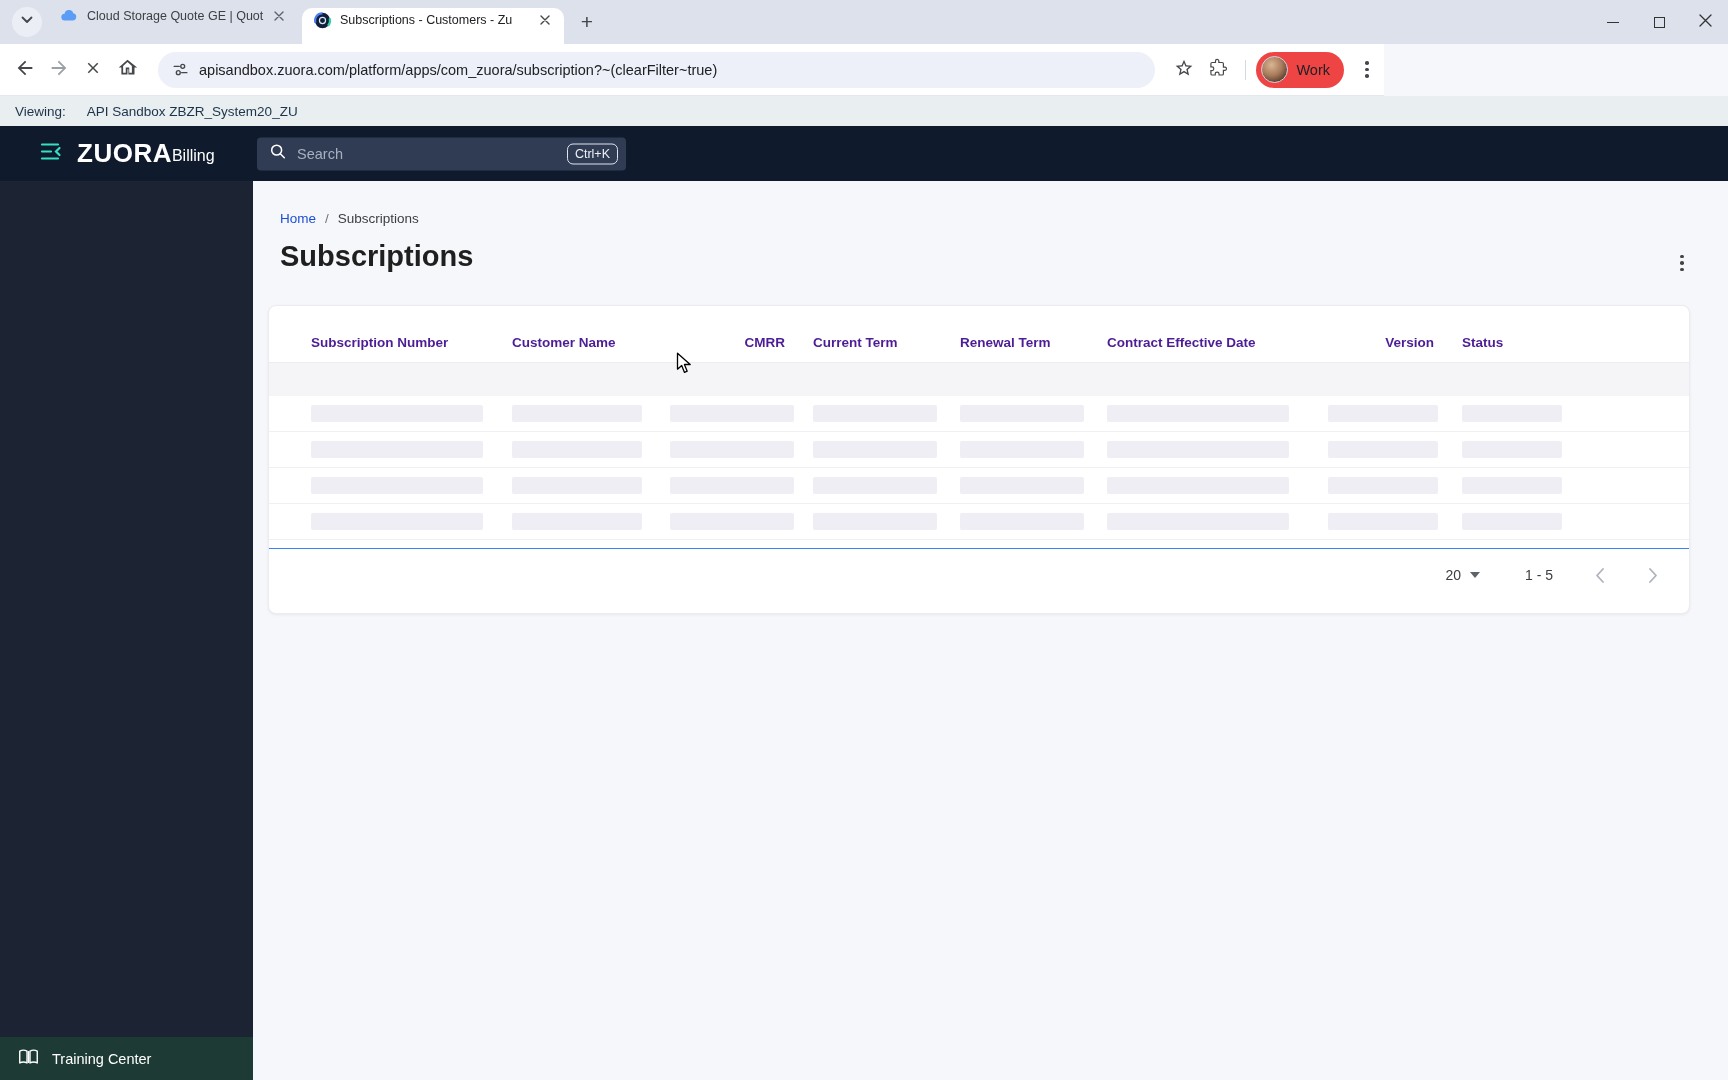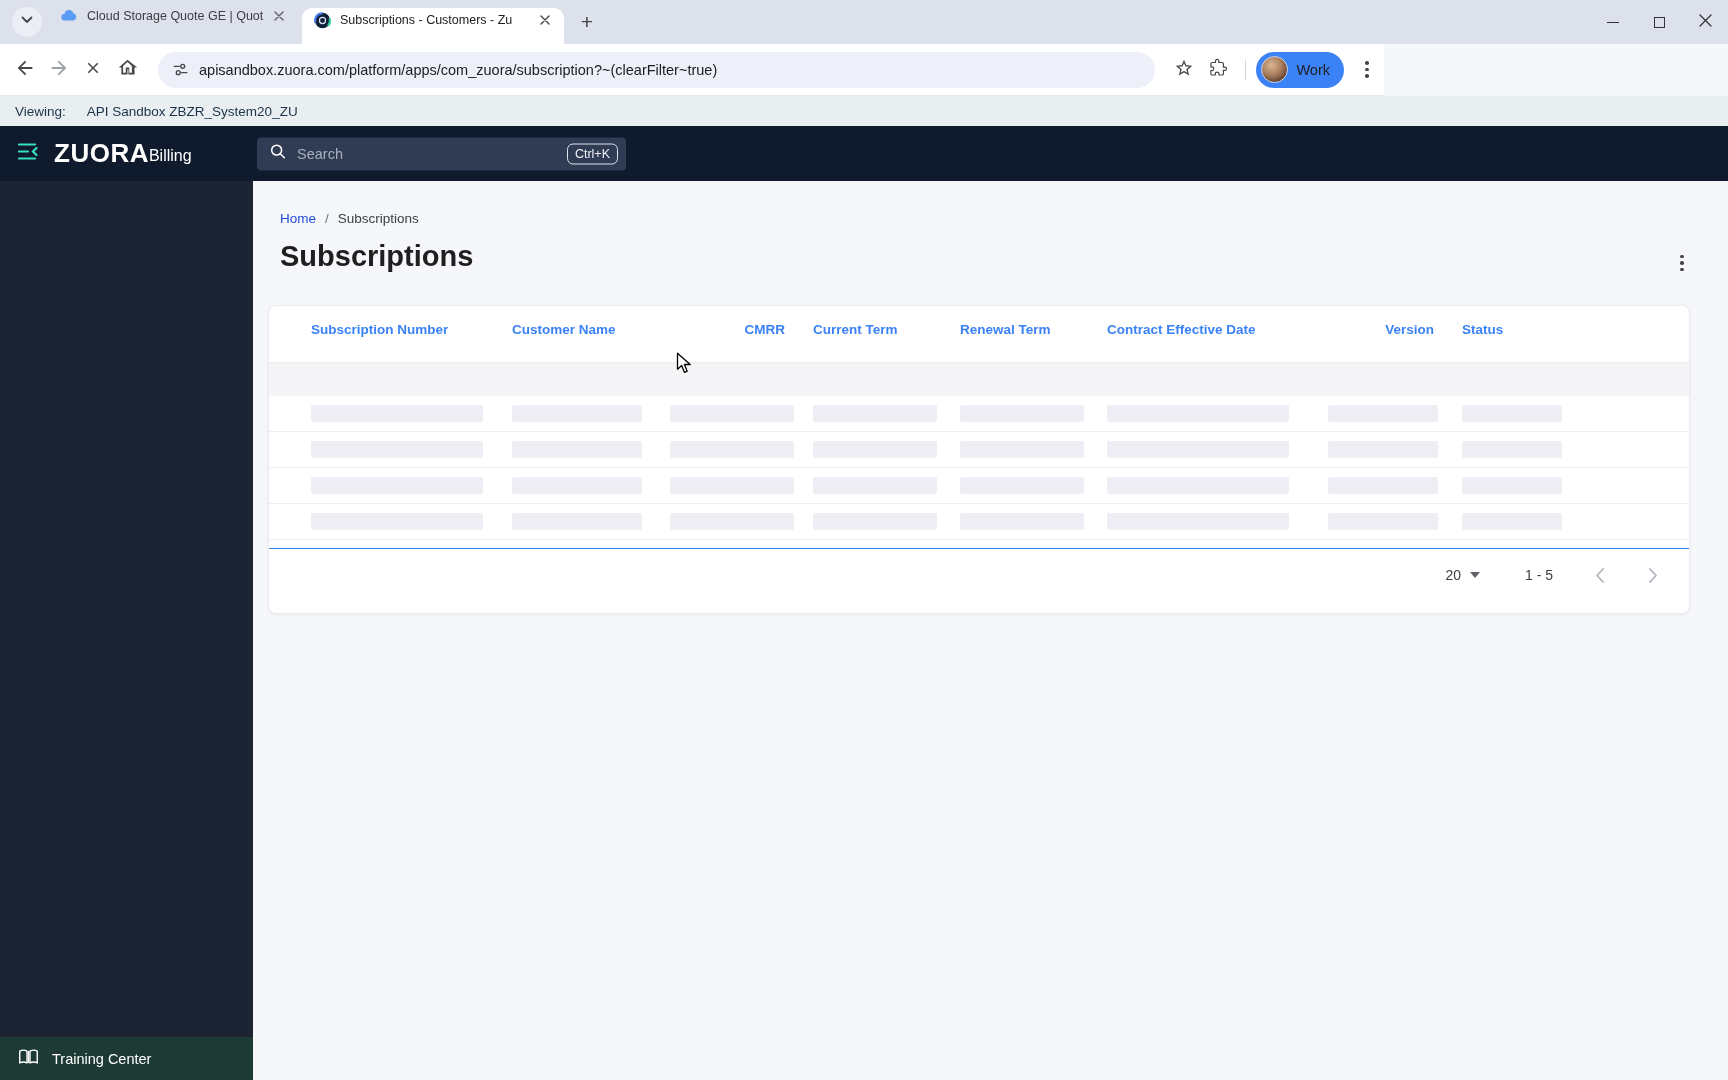--- a/index.html
+++ b/index.html
@@ -22,31 +22,31 @@
   .max-glyph { width:11px; height:11px; border:1.3px solid #333; display:block; }
 
   .toolbar { position:absolute; left:0; top:44px; width:1384px; height:52px; background:#ffffff; display:flex; align-items:center; border-bottom:1px solid #e4e7ec; }
   .nav-btn { width:34px; height:34px; display:flex; align-items:center; justify-content:center; border-radius:17px; flex:0 0 auto; }
   .nav-btn.back { margin-left:8px; }
   .omnibox { height:36px; width:1280px; margin-left:14px; background:#edf0f9; border-radius:18px; display:flex; align-items:center; padding:0 14px; }
   .site-info { display:flex; align-items:center; margin-right:10px; color:#45474a; }
   .url-text { font-size:14.5px; color:#202124; white-space:nowrap; overflow:hidden; }
   .tb-right { display:flex; align-items:center; margin-left:12px; }
   .tb-sep { width:1px; height:20px; background:#d5d9e0; margin:0 10px; }
-  .profile-chip { display:flex; align-items:center; height:36px; background:#3b82f6; border-radius:18px; padding:0 14px 0 5px; }
+  .profile-chip { display:flex; align-items:center; height:36px; background:#ef4444; border-radius:18px; padding:0 14px 0 5px; }
   .avatar { width:27px; height:27px; border-radius:50%; background:radial-gradient(circle at 38% 32%, #d9b694 0%, #a97c5c 45%, #5d4030 78%, #3c2a1e 100%); border:1px solid #cfd4e4; }
   .profile-name { font-size:14.5px; color:#202124; margin-left:8px; }
   .kebab-dots { display:flex; flex-direction:column; gap:3px; align-items:center; }
   .kebab-dots i { width:3.5px; height:3.5px; border-radius:50%; background:#45474a; display:block; }
 
   .env-bar { position:absolute; left:0; top:96px; width:1728px; height:30px; background:#e9eef0; display:flex; align-items:center; padding-left:15px; font-size:13.5px; color:#1c3349; }
   .env-bar b { font-weight:400; margin-left:21px; }
 
   
-  .app-header { position:absolute; left:0; top:126px; width:1728px; height:55px; background:#0f1b2c; display:flex; align-items:center; }
+  .app-header { position:absolute; left:0; top:126px; width:1728px; height:55px; background:#0f1b2c; display:flex; align-items:center;padding-left:23px; }
   .menu-toggle { width:40px; height:40px; margin-left:10px; display:flex; align-items:center; justify-content:center; }
   .logo-word { color:#ffffff; font-size:26px; font-weight:800; letter-spacing:0.5px; margin-left:4px; }
   .logo-product { color:#ffffff; font-size:16px; font-weight:400; margin-top:4px; }
   .searchbar { position:absolute; left:257px; top:50%; transform:translateY(-50%); width:369px; height:33px; background:#303c54; border-radius:4px; display:flex; align-items:center; padding:0 8px 0 12px; }
   .searchbar .placeholder { color:#a8b0c0; font-size:14.5px; margin-left:10px; flex:1; }
   .shortcut-badge { border:1px solid #dfe4ee; color:#eef1f6; font-size:12.5px; border-radius:6px; padding:2px 7px 3px; }
 
   
   .app-body { position:absolute; left:0; top:181px; width:1728px; height:899px; display:flex; }
   .sidebar { position:relative; width:253px; background:#1c2434; flex:0 0 auto; }
@@ -57,21 +57,21 @@
   .breadcrumb { margin:30px 0 0 27px; font-size:13.5px; display:flex; align-items:center; }
   .crumb-home { color:#1d4ed8; cursor:pointer; }
   .crumb-sep { color:#70757a; margin:0 9px; }
   .crumb-current { color:#3c4043; }
   .page-title { margin:14px 0 0 27px; font-size:29px; font-weight:700; color:#1f1f1f; }
   .page-kebab { position:absolute; top:68px; right:32px; width:28px; height:28px; display:flex; align-items:center; justify-content:center; }
   .page-kebab .kebab-dots i { background:#444; }
 
   
   .card { margin:32px 38px 0 15px; width:1422px; background:#ffffff; border:1px solid #ebebf1; border-radius:8px; box-shadow:0 1px 3px rgba(20,20,43,0.06); padding-bottom:12px; }
-  .thead { display:flex; height:57px; align-items:flex-start; padding:16px 12px 0 28px; border-bottom:1px solid #ececf1; font-size:13.5px; font-weight:700; color:#3b82f6; }
+  .thead { display:flex; height:57px; align-items:center; padding:16px 12px 0 28px; border-bottom:1px solid #ececf1; font-size:13.5px; font-weight:700; color:#4c1d95; }
   .th { padding-left:14px; flex:0 0 auto; white-space:nowrap; }
   .c1 { width:201px; } .c2 { width:158px; } .c3 { width:143px; text-align:right; padding-right:14px; }
   .c4 { width:147px; } .c5 { width:147px; } .c6 { width:221px; }
   .c7 { width:134px; text-align:right; padding-right:14px; } .c8 { flex:1 1 auto; }
   .band-row { height:33px; background:#f5f5f8; }
   .skel-row { display:flex; height:36px; align-items:center; padding-left:28px; border-bottom:1px solid #efeff4; }
   .cell { padding-left:14px; flex:0 0 auto; }
   .bar { height:17px; border-radius:2px; background:#eeeef4; }
   .b1 { width:172px; } .b2 { width:130px; } .b3 { width:124px; } .b4 { width:124px; }
   .b5 { width:124px; } .b6 { width:182px; } .b7 { width:110px; } .b8 { width:100px; }

